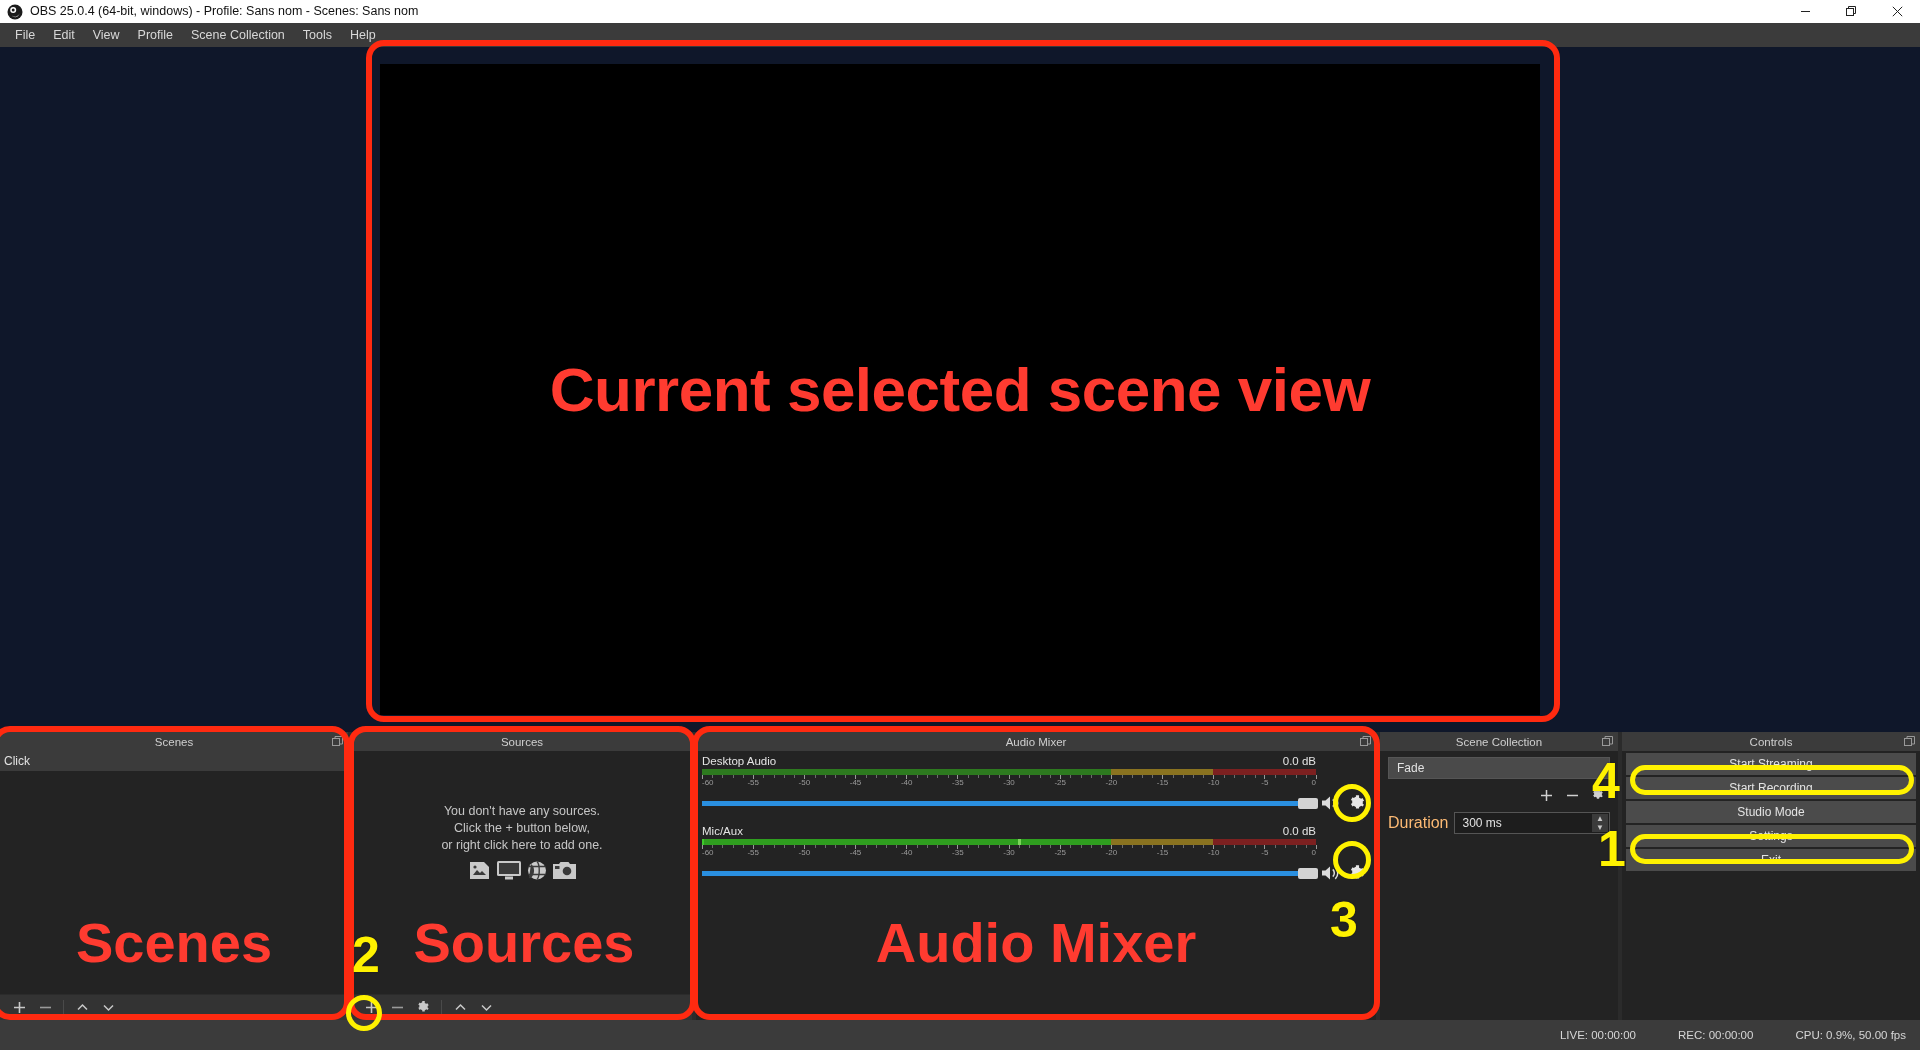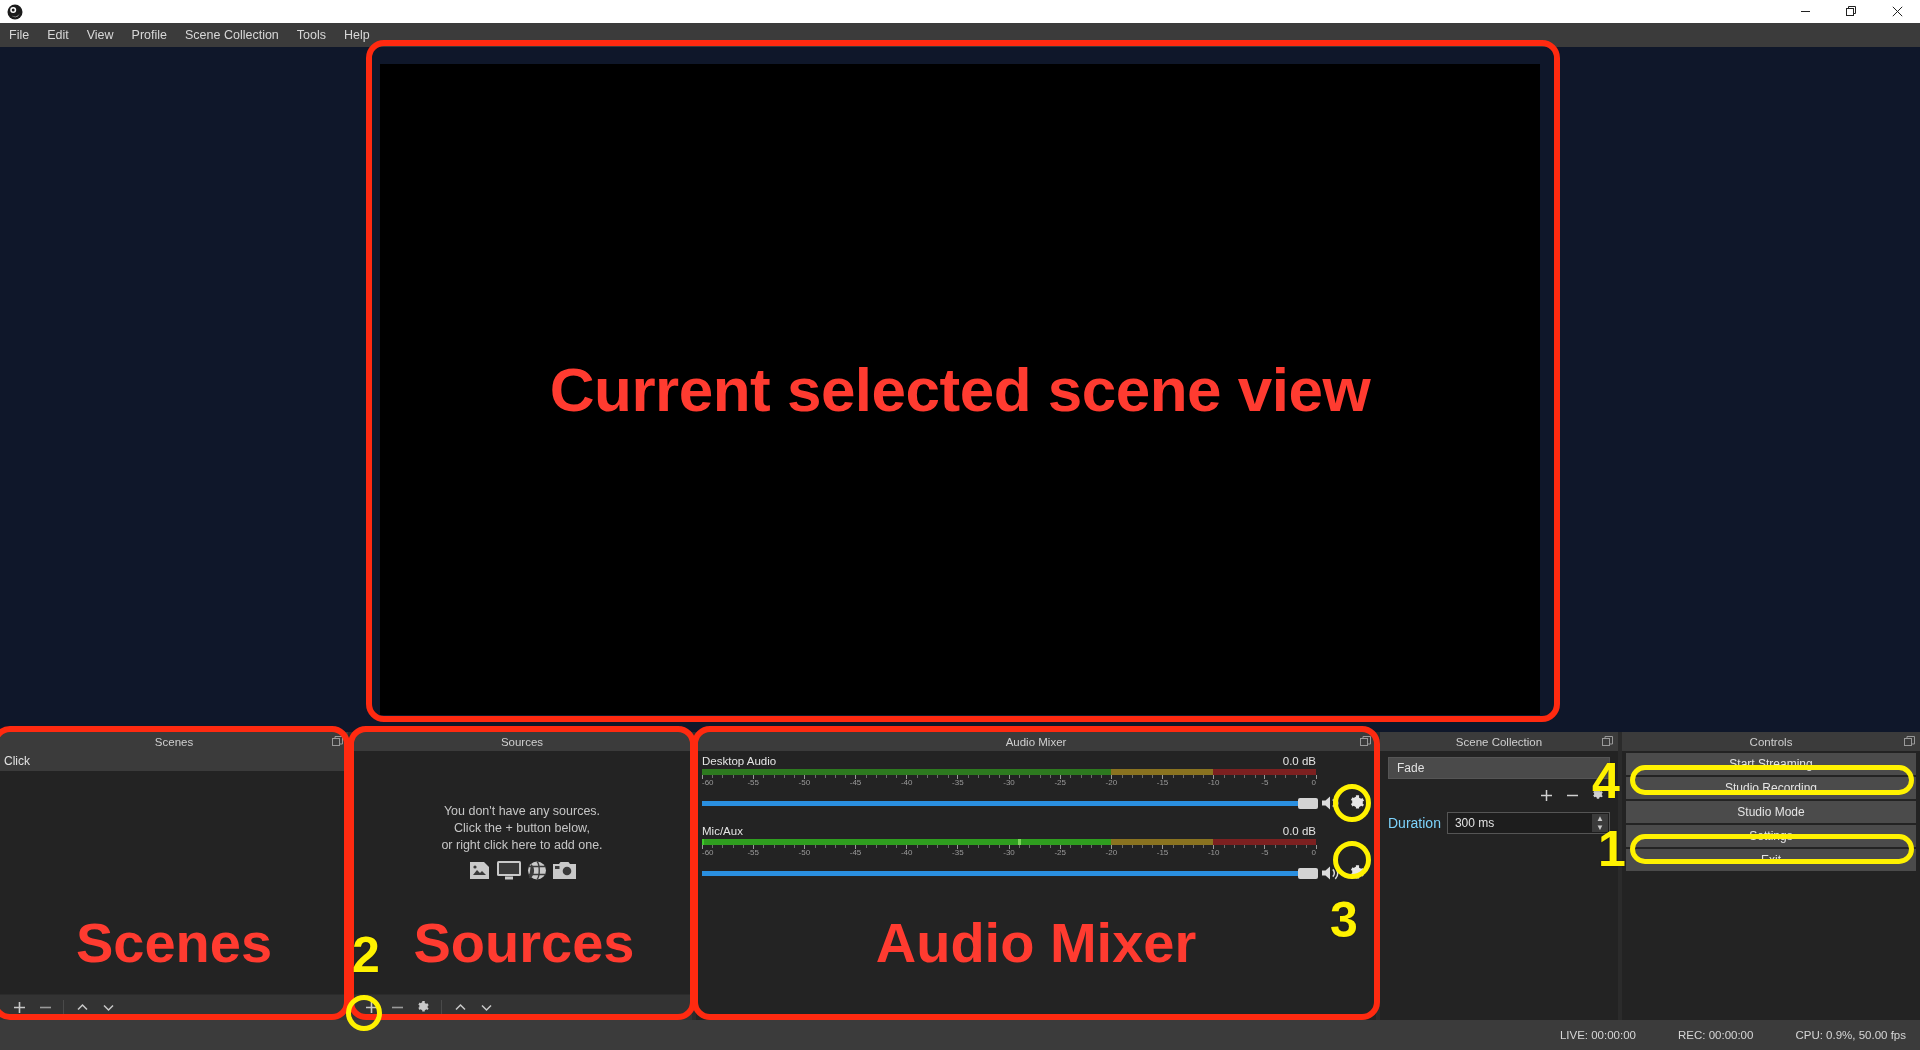--- a/index.html
+++ b/index.html
@@ -28,21 +28,21 @@
   .winbtns { margin-left: auto; display: flex; height: 23px; }
   .winbtn {
     width: 46px; height: 23px; display: flex; align-items: center;
     justify-content: center; color: #222; font-size: 12px;
   }
   .winbtn svg { display:block; }
 
   
   .menubar {
     position: absolute; top: 23px; left: 0; width: 1920px; height: 24px;
-    background: #3b3b3b; display: flex; align-items: center; 
+    background: #3b3b3b; display: flex; align-items: center; padding-left: 6px;
   }
   .menuitem {
     font-size: 12.5px; color: #d8d8d8; padding: 3px 9px; line-height: 16px;
     white-space: nowrap;
   }
 
   
   .preview-area {
     position: absolute; top: 47px; left: 0; width: 1920px; height: 685px;
     background: #0f172a;
@@ -168,21 +168,21 @@
   .tr-combo {
     margin: 6px 8px 0 8px; height: 22px; background: #4a4a4a; color: #e2e2e2;
     font-size: 12px; display: flex; align-items: center; padding-left: 8px;
     border: 1px solid #555;
   }
   .tr-btnrow { display: flex; justify-content: flex-end; gap: 2px;
                margin: 5px 8px 0 0; color: #d0d0d0; }
   .tr-btn { width: 24px; height: 22px; display: flex; align-items: center;
             justify-content: center; }
   .tr-durrow { display: flex; align-items: center; margin: 6px 8px 0 8px; gap: 6px; }
-  .tr-durlabel { color: #7dd3fc; font-size: 14px; }
+  .tr-durlabel { color: #fdba74; font-size: 16px; }
   .tr-spin {
     flex: 1; height: 22px; background: #1d1d1d; border: 1px solid #555;
     color: #e2e2e2; font-size: 12px; display: flex; align-items: center;
     padding-left: 7px; position: relative;
   }
   .tr-spin .arrows {
     position: absolute; right: 1px; top: 1px; bottom: 1px; width: 16px;
     display: flex; flex-direction: column; background: #3b3b3b;
   }
   .tr-spin .arrows span {
@@ -232,20 +232,21 @@
 
   <div class="titlebar">
     <span class="titlebar-icon">
       <svg width="16" height="16" viewBox="0 0 16 16">
         <circle cx="8" cy="8" r="7.5" fill="#1b1b1b"></circle>
         <circle cx="6.2" cy="6.0" r="3.0" fill="#ffffff"></circle>
         <circle cx="6.2" cy="6.0" r="1.5" fill="#1b1b1b"></circle>
         <path d="M5 11.4a4.4 4.4 0 0 0 7.5-2.2 4.2 4.2 0 0 1-6.6 3.2z" fill="#ffffff"></path>
       </svg>
     </span>
+    <span class="titlebar-text">OBS 25.0.4 (64-bit, windows) - Profile: Sans nom - Scenes: Sans nom</span>
     <div class="winbtns">
       <div class="winbtn">
         <svg width="11" height="11" viewBox="0 0 11 11">
             <path d="M1 5.5h9" stroke="#222" stroke-width="1"></path>
           </svg>
       </div>
       <div class="winbtn">
         <svg width="11" height="11" viewBox="0 0 11 11">
           <rect x="0.5" y="2.5" width="7" height="7" fill="none" stroke="#222" stroke-width="1"></rect>
           <path d="M2.5 2.5V0.5h7v7h-2" fill="none" stroke="#222" stroke-width="1"></path>
@@ -670,21 +671,21 @@
         <span>Controls</span>
         <span class="dock-float-icon">
           <svg width="11" height="11" viewBox="0 0 11 11">
             <rect x="0.5" y="2.5" width="7" height="7" fill="none" stroke="#b9b9b9" stroke-width="1"></rect>
             <path d="M3 2.5V0.5h7.5v7.5H8" fill="none" stroke="#b9b9b9" stroke-width="1"></path>
           </svg>
         </span>
       </div>
       <div class="dock-body" style="bottom:16px;">
         <div class="ctl-btn">Start Streaming</div>
-        <div class="ctl-btn">Studio Recording</div>
+        <div class="ctl-btn">Start Recording</div>
         <div class="ctl-btn">Studio Mode</div>
         <div class="ctl-btn">Settings</div>
         <div class="ctl-btn">Exit</div>
       </div>
     </div>
 
   </div>
 
   <div class="statusbar">
     <span class="status-item">LIVE: 00:00:00</span>

